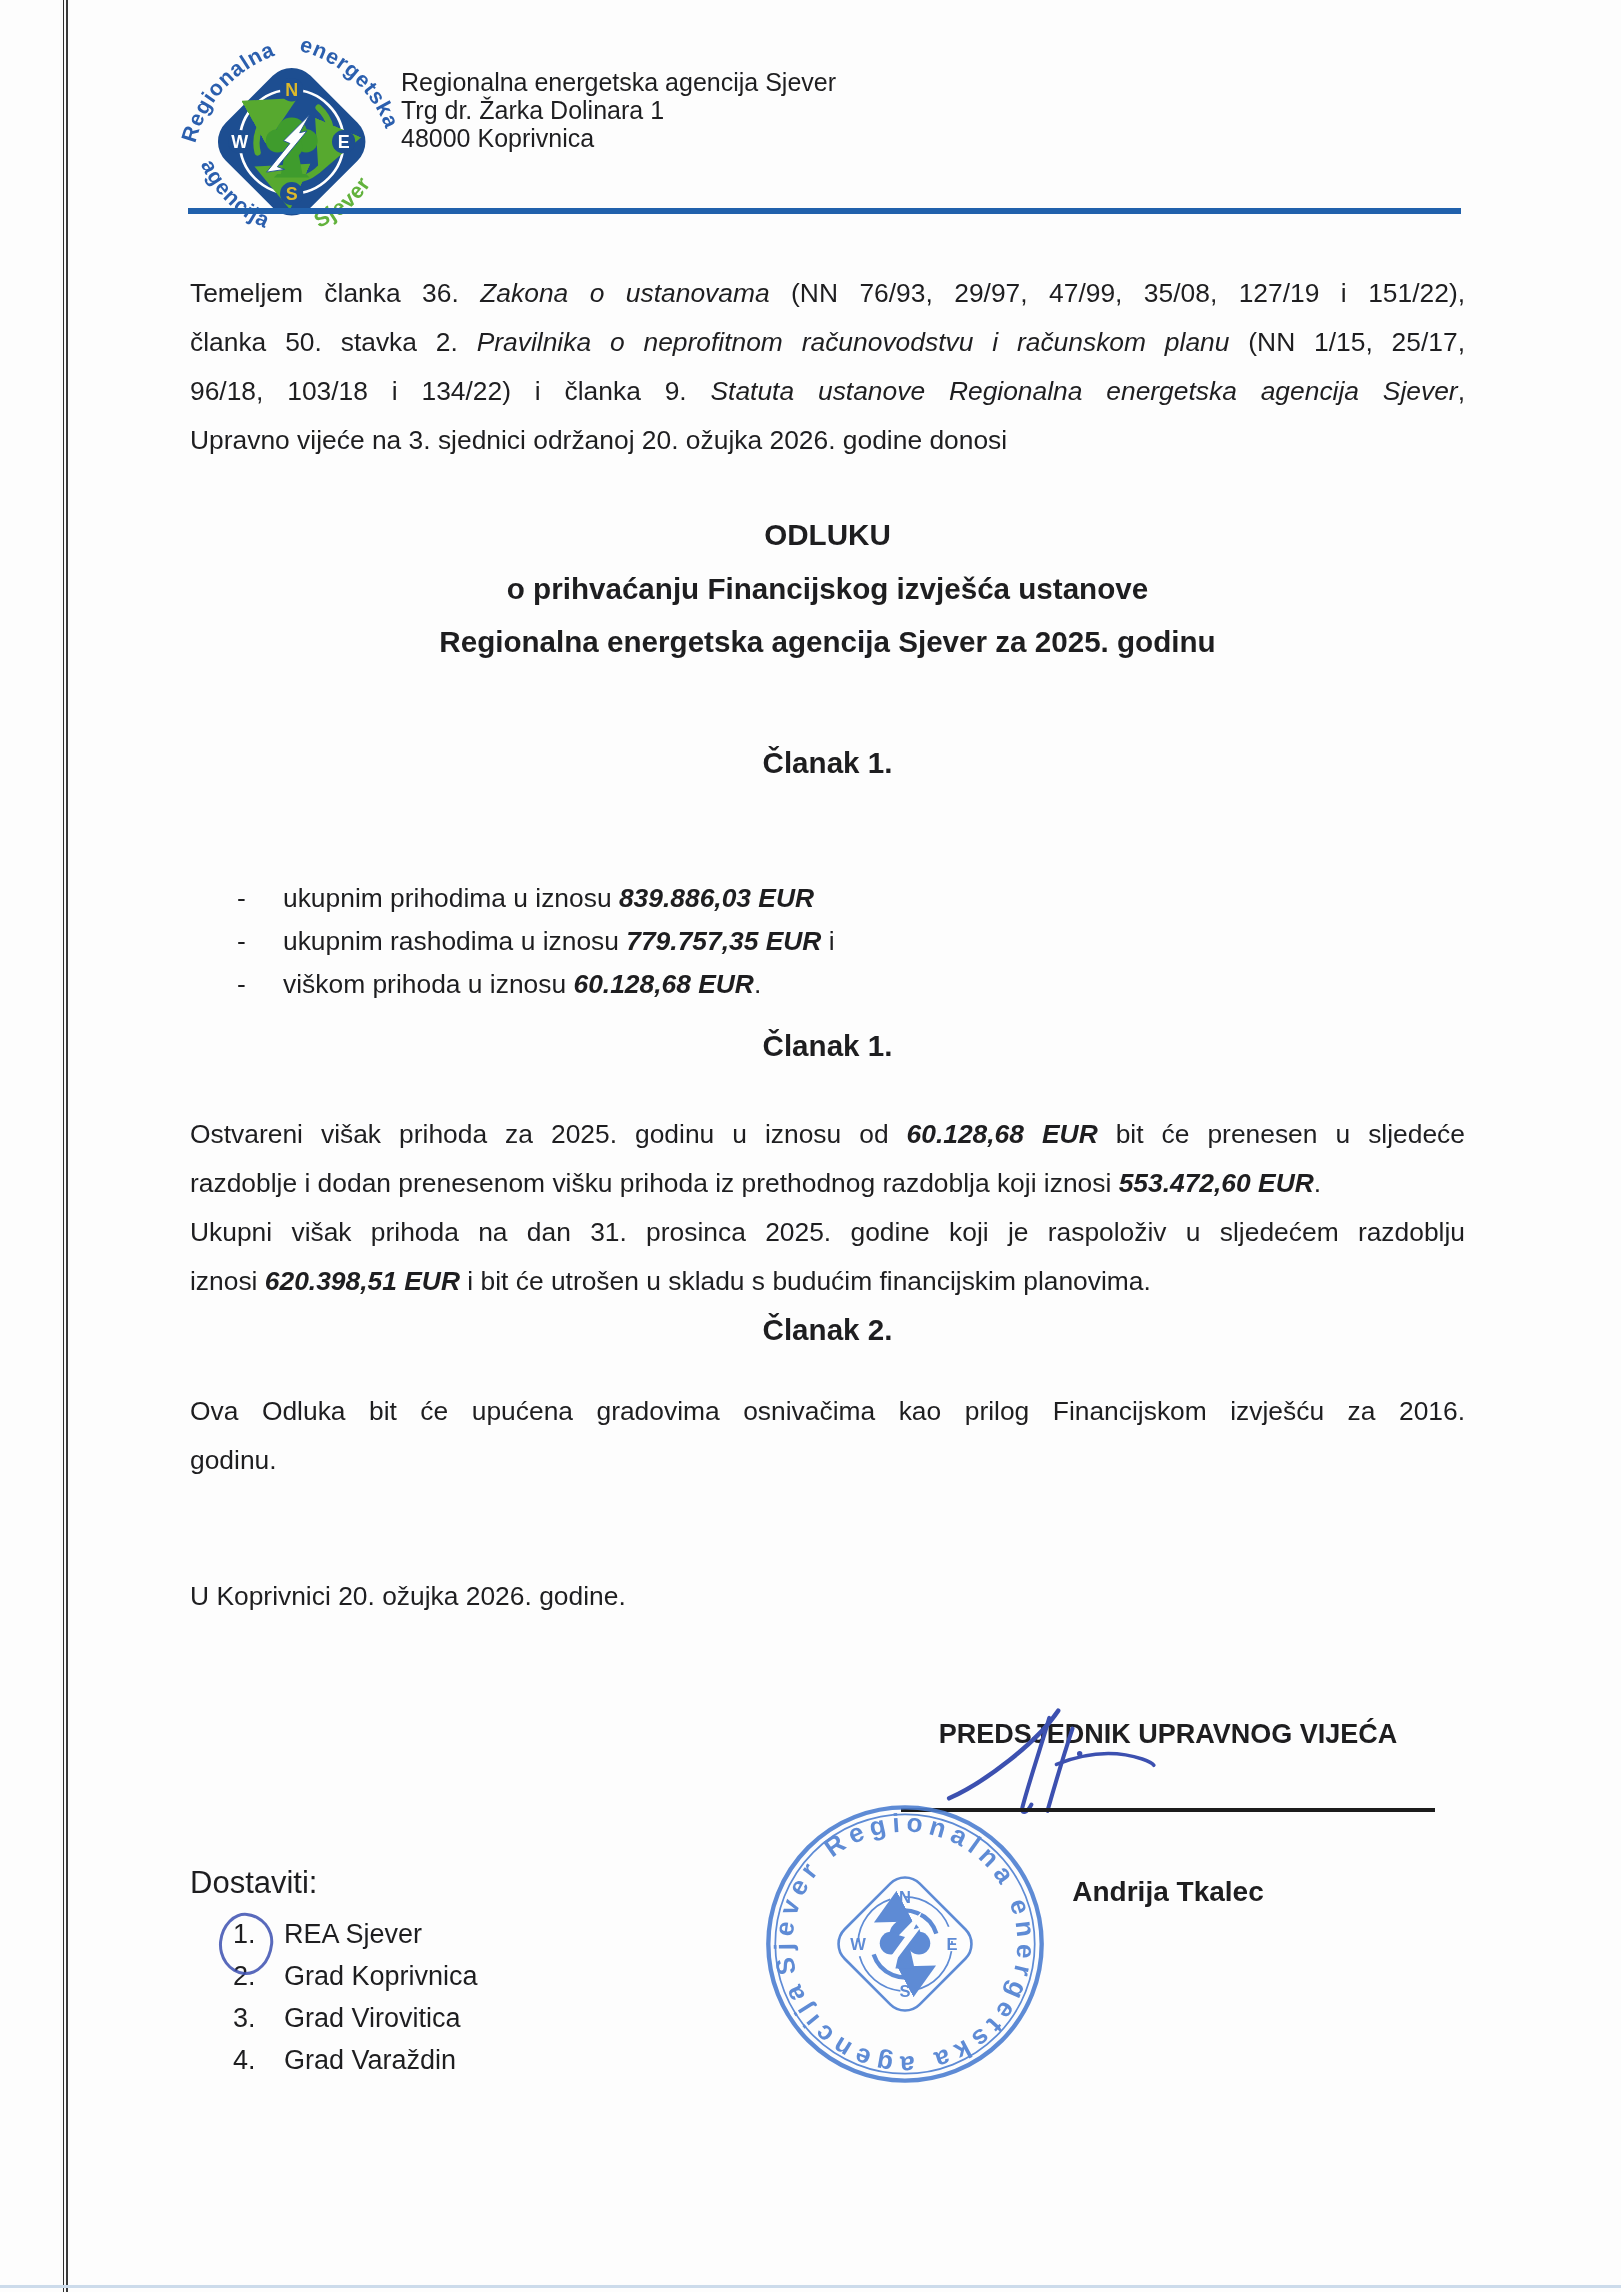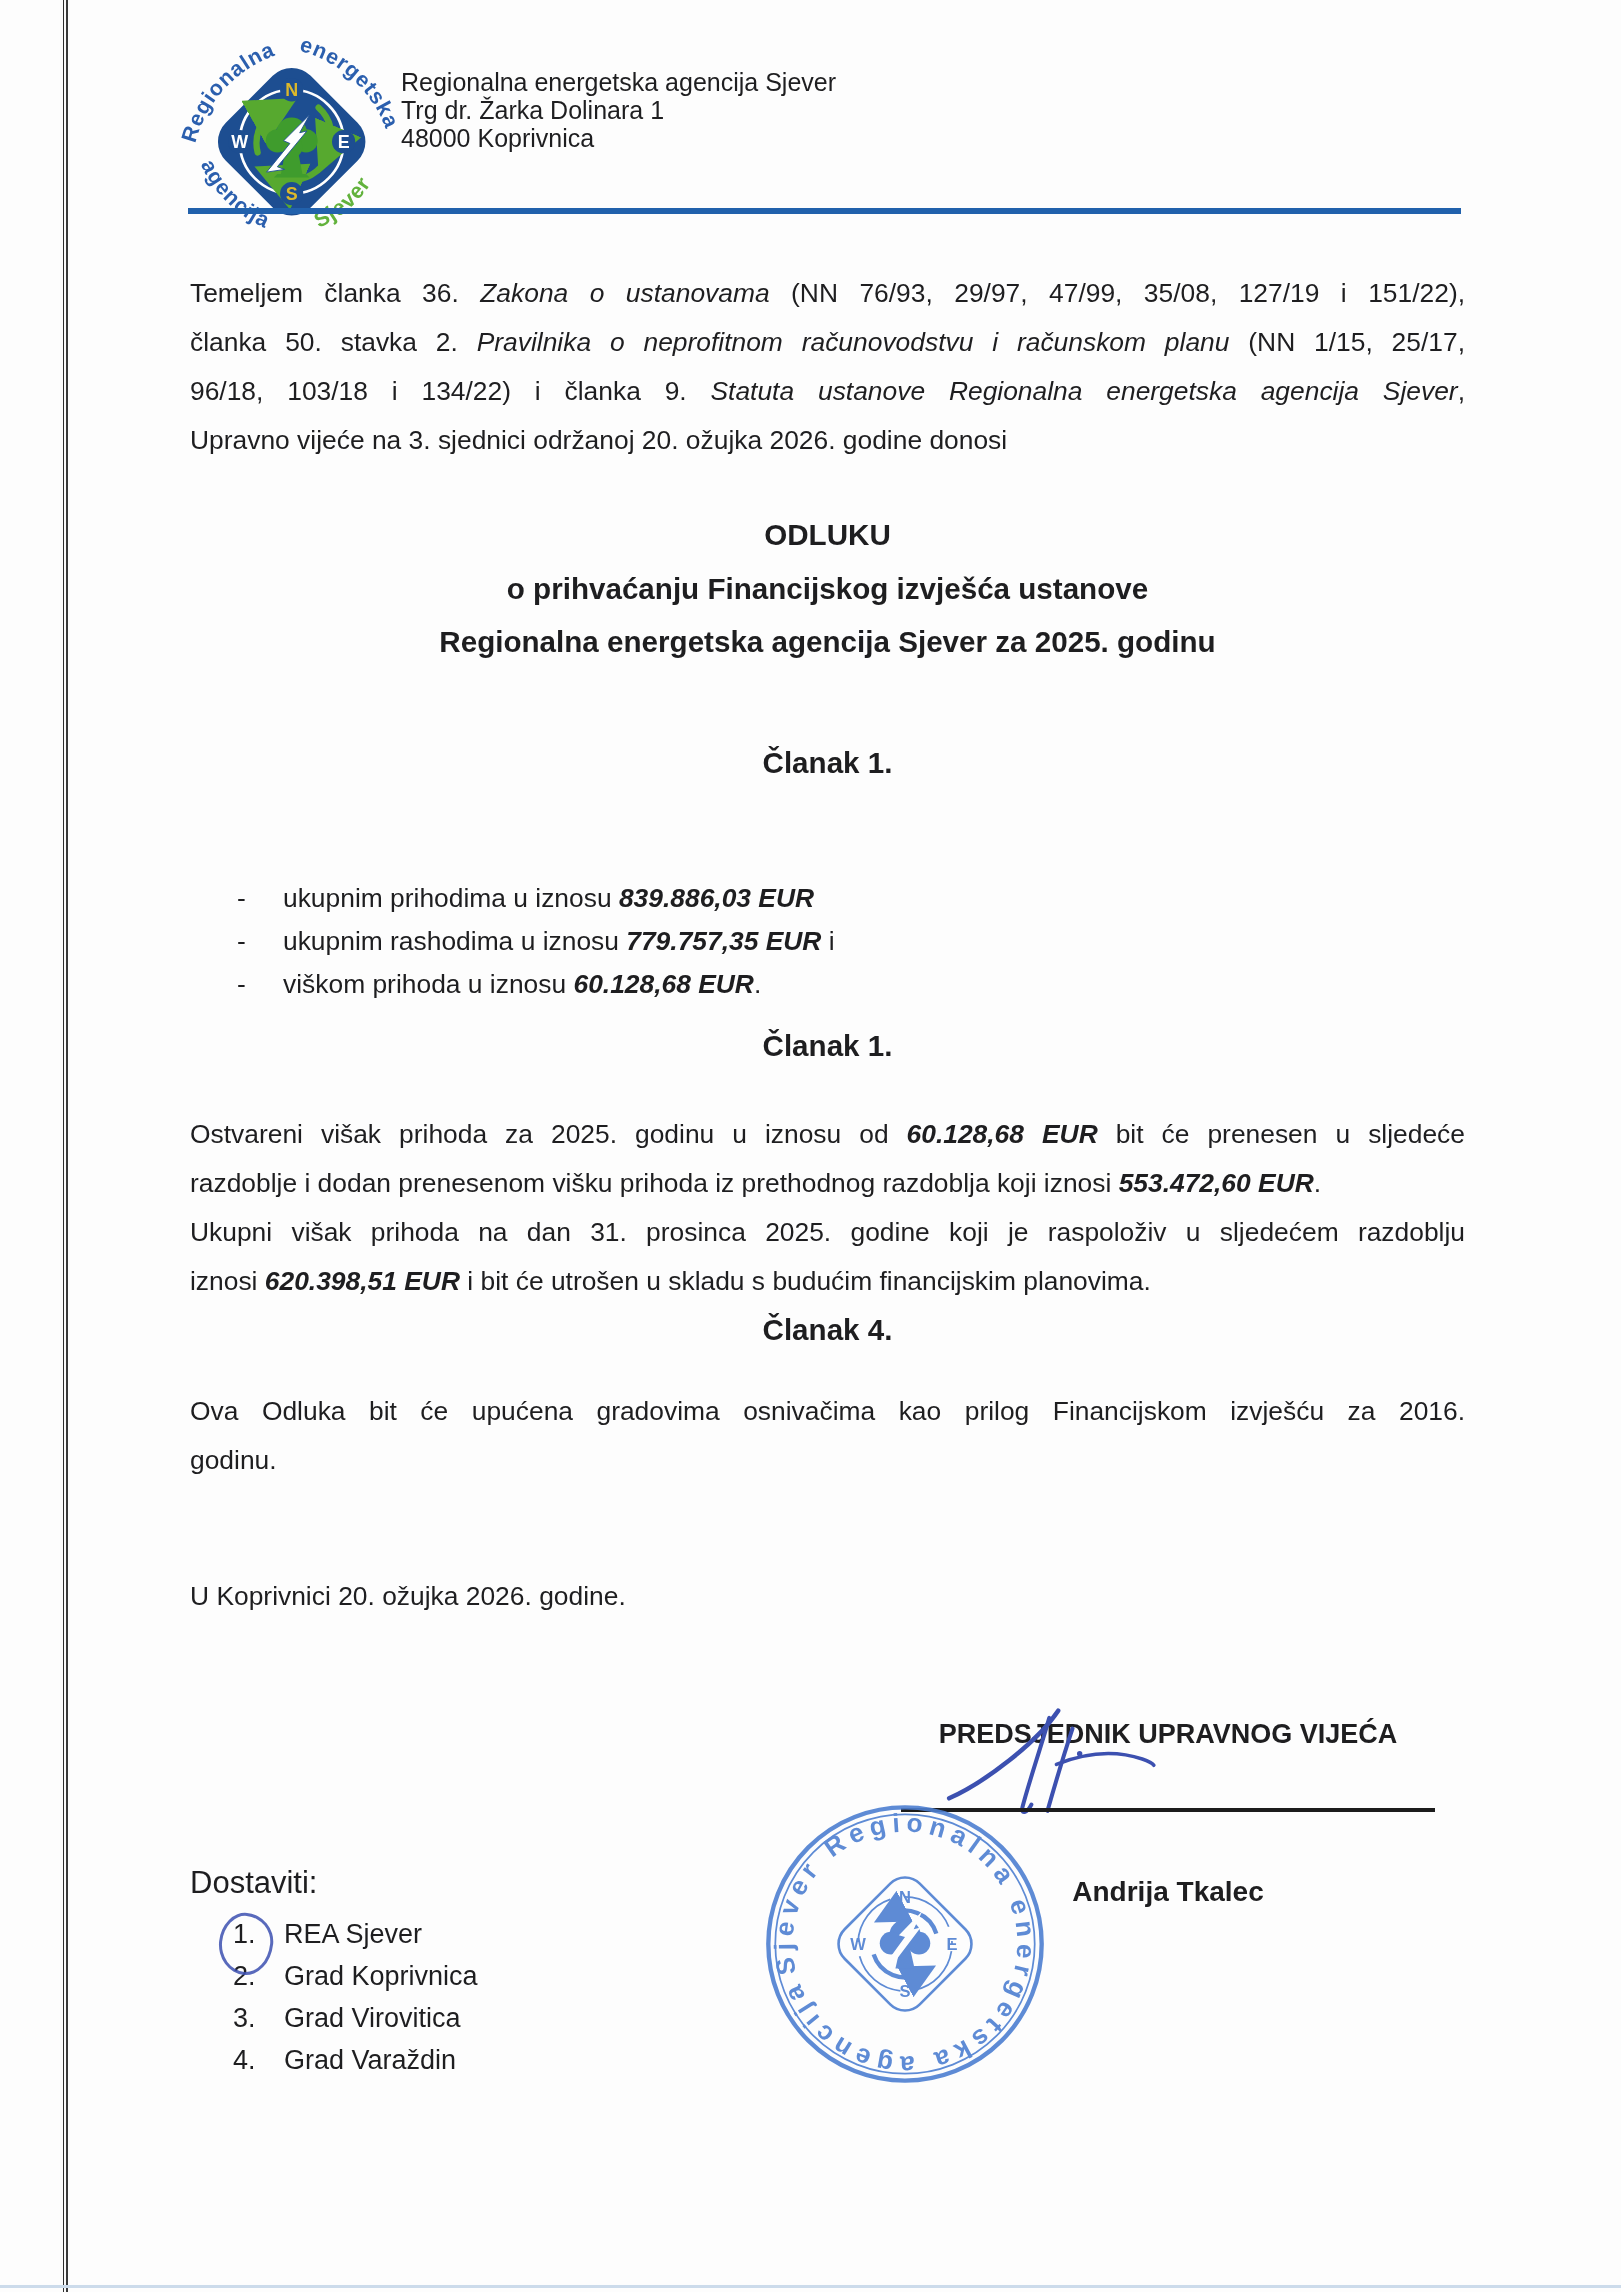--- a/index.html
+++ b/index.html
@@ -134,21 +134,21 @@
   <div class="abs block heading" style="top:1026px">Članak 1.</div>
   <div class="abs block" style="top:1110px">
       <div class="jline"><span>Ostvareni višak prihoda za 2025. godinu u iznosu od </span><span class="b">60.128,68 EUR</span><span> bit će prenesen u sljedeće</span></div>
       <div class="jline last"><span>razdoblje i dodan prenesenom višku prihoda iz prethodnog razdoblja koji iznosi </span><span class="b">553.472,60 EUR</span><span>.</span></div>
     </div>
   <div class="abs block" style="top:1208px">
       <div class="jline"><span>Ukupni višak prihoda na dan 31. prosinca 2025. godine koji je raspoloživ u sljedećem razdoblju</span></div>
       <div class="jline last"><span>iznosi </span><span class="b">620.398,51 EUR</span><span> i bit će utrošen u skladu s budućim financijskim planovima.</span></div>
     </div>
 
-  <div class="abs block heading" style="top:1310px">Članak 4.</div>
+  <div class="abs block heading" style="top:1310px">Članak 2.</div>
   <div class="abs block" style="top:1387px">
       <div class="jline"><span>Ova Odluka bit će upućena gradovima osnivačima kao prilog Financijskom izvješću za 2016.</span></div>
       <div class="jline last"><span>godinu.</span></div>
     </div>
 
   <div class="abs block" style="top:1572px;font-size:26.4px;height:49px;line-height:49px;">U Koprivnici 20. ožujka 2026. godine.</div>
 
   <div class="abs" id="sig-block" style="top:1671px">
     <div id="sig-title">PREDSJEDNIK UPRAVNOG VIJEĆA</div>
   </div>

